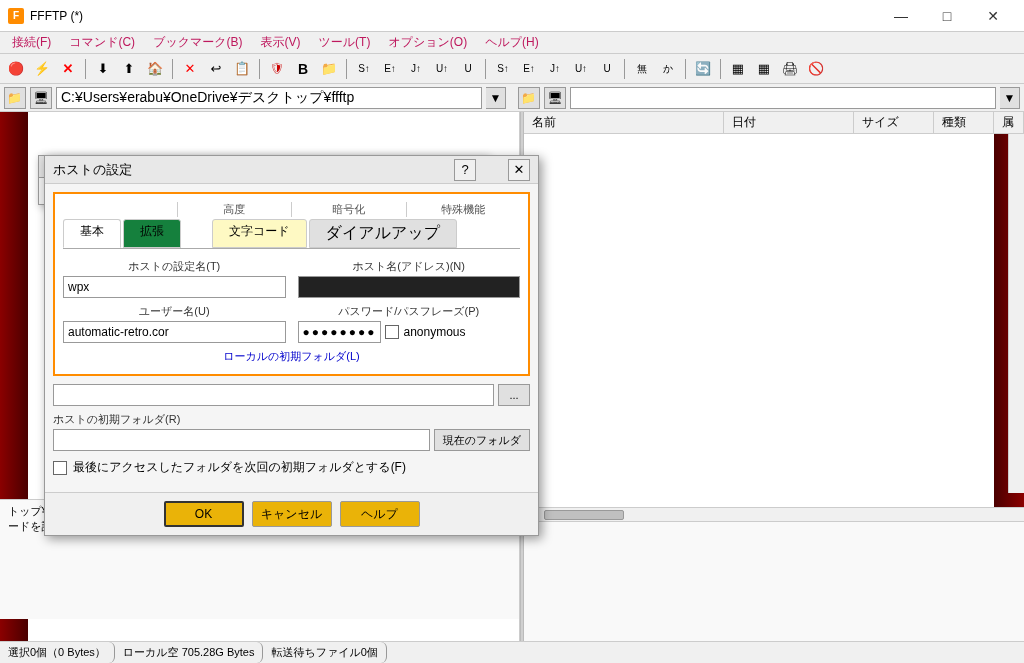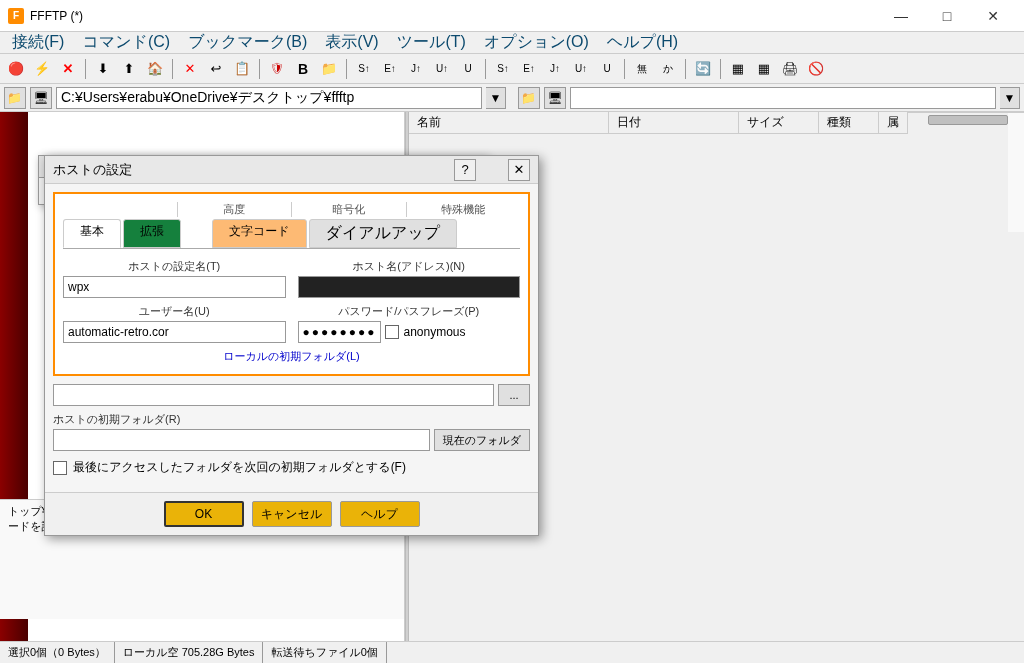--- a/index.html
+++ b/index.html
@@ -68,22 +68,22 @@
       height: 22px;
       display: flex;
       align-items: center;
       padding: 0 4px;
       border-bottom: 1px solid #ccc;
       gap: 2px;
     }
     .menu-item {
       padding: 2px 8px;
       cursor: pointer;
-      font-size: 16px;
-      color: #0c4a6e;
+      font-size: 12px;
+      color: #be185d;
       border-radius: 2px;
     }
 
     
     .toolbar {
       background: #f0f0f0;
       height: 30px;
       display: flex;
       align-items: center;
       padding: 0 4px;
@@ -151,21 +151,21 @@
       display: flex;
       flex-direction: column;
       border-right: 1px solid #ccc;
       position: relative;
     }
 
     
     .right-pane {
       flex: 1;
       display: flex;
-      flex-direction: row;
+      flex-direction: column;
     }
 
     
     .file-list-header {
       background: #f0f0f0;
       height: 22px;
       display: flex;
       align-items: center;
       border-bottom: 1px solid #ccc;
     }
@@ -188,20 +188,21 @@
       border-top: 1px solid #ccc;
       display: flex;
       align-items: center;
     }
     .status-segment {
       padding: 0 8px;
       border-right: 1px solid #999;
       height: 100%;
       display: flex; align-items: center;
       font-size: 11px;
+      border-radius: 6px;
     }
 
     
     .host-list-window {
       position: absolute;
       top: 150px;
       left: 35px;
       width: 440px;
       background: #f0f0f0;
       border: 1px solid #999;
@@ -592,21 +593,21 @@
         <div style="flex:1;"></div>
         <div style="flex:1; text-align:center; font-size:11px; color:#555; border-left:1px solid #ccc;">高度</div>
         <div style="flex:1; text-align:center; font-size:11px; color:#555; border-left:1px solid #ccc;">暗号化</div>
         <div style="flex:1; text-align:center; font-size:11px; color:#555; border-left:1px solid #ccc;">特殊機能</div>
       </div>
 
       <div style="display:flex; gap:2px; border-bottom:1px solid #aaa; margin-bottom:10px;">
         <div style="padding:3px 16px; border:1px solid #ccc; background:white; cursor:pointer; font-size:12px; border-radius:3px 3px 0 0; border-bottom:1px solid white; position:relative; z-index:1;">基本</div>
         <div style="padding:3px 16px; border:1px solid #ccc; background:#15803d; cursor:pointer; font-size:12px; border-radius:3px 3px 0 0;">拡張</div>
         <div style="flex:0.3;"></div>
-        <div style="padding:3px 16px; border:1px solid #ccc; background:#fdba74; cursor:pointer; font-size:12px; border-radius:3px 3px 0 0;">文字コード</div>
+        <div style="padding:3px 16px; border:1px solid #ccc; background:#fef9c3; cursor:pointer; font-size:12px; border-radius:3px 3px 0 0;">文字コード</div>
         <div style="padding:3px 16px; border:1px solid #ccc; background:#e0e0e0; cursor:pointer; font-size:16px; border-radius:3px 3px 0 0;">ダイアルアップ</div>
       </div>
 
       <div class="form-row">
         <div class="form-group">
           <label class="form-label">ホストの設定名(T)</label>
           <input class="form-input" value="wpx" style="">
         </div>
         <div class="form-group">
           <label class="form-label">ホスト名(アドレス)(N)</label>

